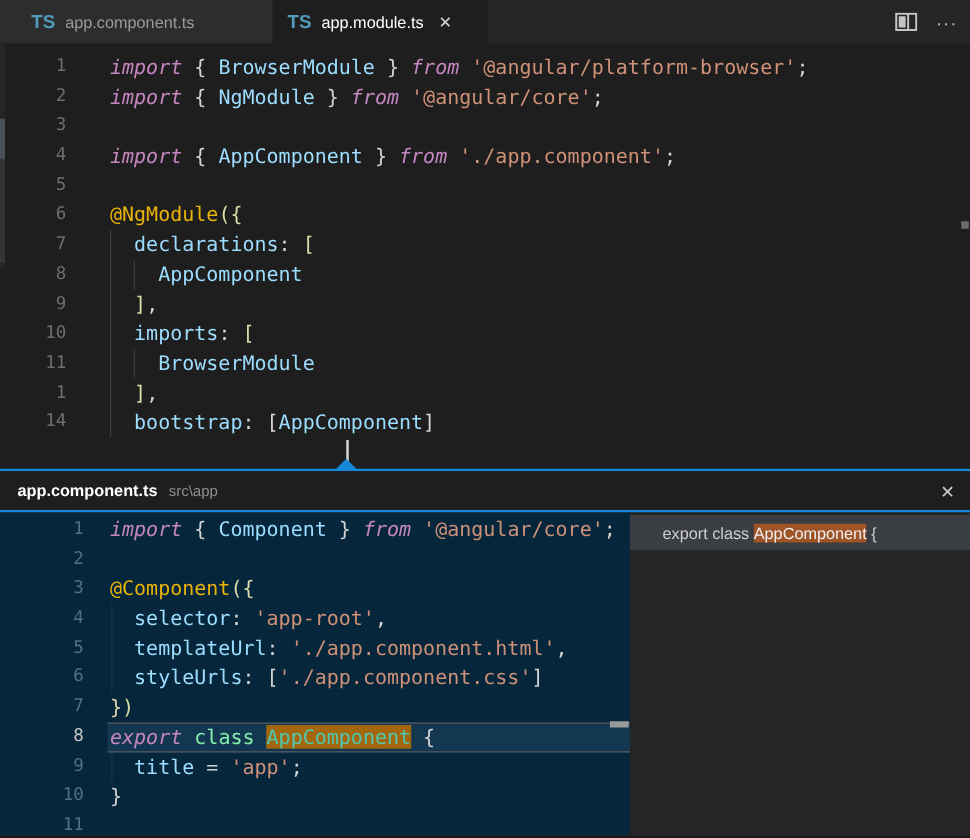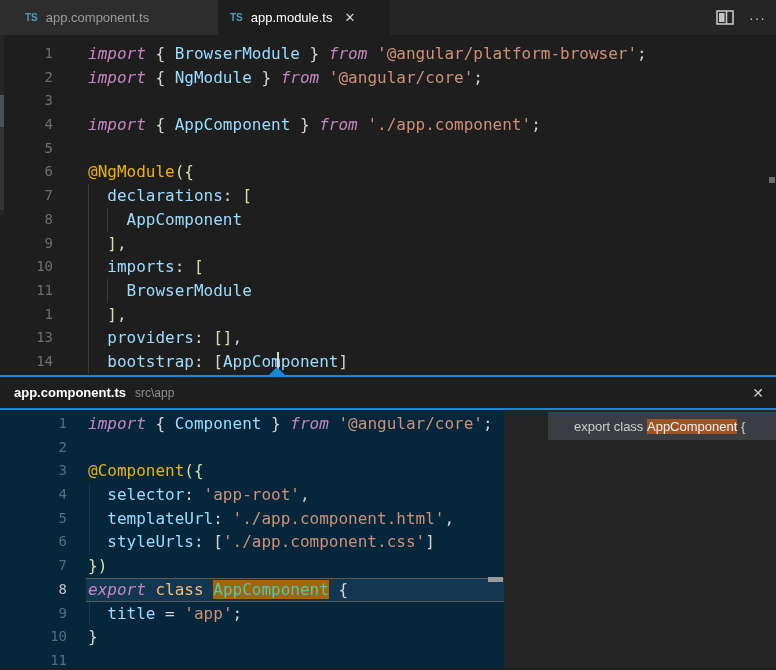--- a/index.html
+++ b/index.html
@@ -7,42 +7,42 @@
   #root {
     position:relative; width:776px; height:670px; overflow:hidden;
     background:#1e1e1e; font-family:"Liberation Sans", sans-serif;
   }
   
   .tabbar { position:absolute; top:0; left:0; width:776px; height:35px;
     background:#252526; display:flex; }
   .tab { height:35px; display:flex; align-items:center; font-size:13px; cursor:pointer; }
   .tab-inactive { width:218px; background:#2d2d2d; color:#9b9b9b; padding-left:25px; }
   .tab-active   { width:172px; background:#1e1e1e; color:#ffffff; padding-left:12px; }
-  .ts-icon { font-size:10px; font-weight:bold; color:#519aba; margin-right:8px; letter-spacing:0; }
+  .ts-icon { font-size:15px; font-weight:bold; color:#519aba; margin-right:8px; letter-spacing:0; }
   .tab-close { margin-left:12px; color:#d4d4d4; font-size:13px; cursor:pointer; }
   .tab-actions { position:absolute; right:0; top:0; height:35px; display:flex;
     align-items:center; gap:15px; padding-right:10px; }
   .split-icon { width:18px; height:15px; display:inline-block; }
   .ellipsis { color:#c5c5c5; font-size:14px; letter-spacing:1px; cursor:pointer; }
 
   
   .code-area { position:absolute; left:0; right:0; }
   .code-row { position:relative; height:23.7px; line-height:23.7px; white-space:pre;
     font-family:"DejaVu Sans Mono", monospace; font-size:16px; }
   .code-row .gutter { position:absolute; left:0; top:0; width:53px; text-align:right;
     color:#6e6e6e; font-size:14px; }
   .code-row .code { position:absolute; left:88px; top:0; }
   .guide { position:absolute; top:0; bottom:0; width:1px; background:#3c3c3c; }
   .kw  { color:#c586c0;font-style:italic; }
   .id  { color:#9cdcfe; }
   .str { color:#ce9178;text-align:center; }
   .pun { color:#d4d4d4; }
   .dec { color:#eab308; }
   .dpun{ color:#dcdcaa; }
-  .cls { color:#fdba74; }
+  .cls { color:#86efac; }
   .typ { color:#4ec9b0; }
 
   
   .editor { position:absolute; top:35px; left:0; width:776px; height:340px;
     background:#1e1e1e; overflow:hidden; }
   #main-code { top:7px; }
   .left-strip { position:absolute; left:0; top:0; width:4px; height:180px; background:#262626; }
   .left-strip .thumb { position:absolute; left:0; top:60px; width:4px; height:32px; background:#4a515a; }
   .left-strip .seg   { position:absolute; left:0; top:92px; width:4px; height:83px; background:#343434; }
   .cursor { position:absolute; width:2px; height:20px; background:#d7d7d7; }
@@ -64,21 +64,21 @@
   #peek-code { top:2px; }
   #peek-code .gutter { width:67px; color:#4d7186; }
   #peek-code .gutter.hl-num { color:#c5c5c5; }
   #peek-code .guide { background:#17364e; }
   .range-hl::before { content:""; position:absolute; left:86px; right:0; top:0; bottom:0;
     background:rgba(90,140,190,.16); border-top:1px solid #565a5e; border-bottom:1px solid #565a5e; }
   .range-hl .code, .range-hl .gutter { z-index:1; }
   .match { background:#a2660d; }
   .peek-ov-marker { position:absolute; left:488px; top:167px; width:15px; height:5px;
     background:#9a9a9a; z-index:2; }
-  .peek-results { position:relative; width:272px; height:258px; background:#252526;padding-left:44px; }
+  .peek-results { position:relative; width:272px; height:258px; background:#252526; }
   .ref-row { height:28px; margin-top:2px; display:flex; align-items:center;
     padding-left:26px; font-size:13px; white-space:pre; cursor:pointer; }
   .ref-row.selected { background:#3a3d41; }
   .ref-plain { color:#cfcfcf; }
   .refmatch { background:#9e5427; color:#f0f0f0; }
 </style>
 </head>
 <body>
 
 <div id="root">
@@ -112,21 +112,20 @@
         <div class="code-row"><span class="gutter">3</span><span class="code"></span></div>
         <div class="code-row"><span class="gutter">4</span><span class="code"><span class="kw">import</span><span class="pun"> { </span><span class="id">AppComponent</span><span class="pun"> } </span><span class="kw">from</span><span class="pun"> </span><span class="str">'./app.component'</span><span class="pun">;</span></span></div>
         <div class="code-row"><span class="gutter">5</span><span class="code"></span></div>
         <div class="code-row"><span class="gutter">6</span><span class="code"><span class="dec">@NgModule</span><span class="dpun">({</span></span></div>
         <div class="code-row"><span class="gutter">7</span><i class="guide" style="left: 88px;"></i><span class="code"><span class="pun">  </span><span class="id">declarations</span><span class="pun">: </span><span class="dpun">[</span></span></div>
         <div class="code-row"><span class="gutter">8</span><i class="guide" style="left: 88px;"></i><i class="guide" style="left: 107px;"></i><span class="code"><span class="pun">    </span><span class="id">AppComponent</span></span></div>
         <div class="code-row"><span class="gutter">9</span><i class="guide" style="left: 88px;"></i><span class="code"><span class="pun">  </span><span class="dpun">]</span><span class="pun">,</span></span></div>
         <div class="code-row"><span class="gutter">10</span><i class="guide" style="left: 88px;"></i><span class="code"><span class="pun">  </span><span class="id">imports</span><span class="pun">: </span><span class="dpun">[</span></span></div>
         <div class="code-row"><span class="gutter">11</span><i class="guide" style="left: 88px;"></i><i class="guide" style="left: 107px;"></i><span class="code"><span class="pun">    </span><span class="id">BrowserModule</span></span></div>
         <div class="code-row"><span class="gutter">1</span><i class="guide" style="left: 88px;"></i><span class="code"><span class="pun">  </span><span class="dpun">]</span><span class="pun">,</span></span></div>
-        <div class="code-row"><span class="gutter">13</span><i class="guide" style="left: 88px;"></i><span class="code"><span class="pun">  </span><span class="id">providers</span><span class="pun">: </span><span class="dpun">[]</span><span class="pun">,</span></span></div>
         <div class="code-row"><span class="gutter">14</span><i class="guide" style="left: 88px;"></i><span class="code"><span class="pun">  </span><span class="id">bootstrap</span><span class="pun">: </span><span class="pun">[</span><span class="id">AppComponent</span><span class="pun">]</span></span></div>
       </div>
     <div class="left-strip">
       <div class="seg"></div>
       <div class="thumb"></div>
     </div>
     <div class="cursor" id="cursor" style="left: 277px; top: 317.1px;"></div>
     <div class="ov-marker"></div>
   </div>
 

